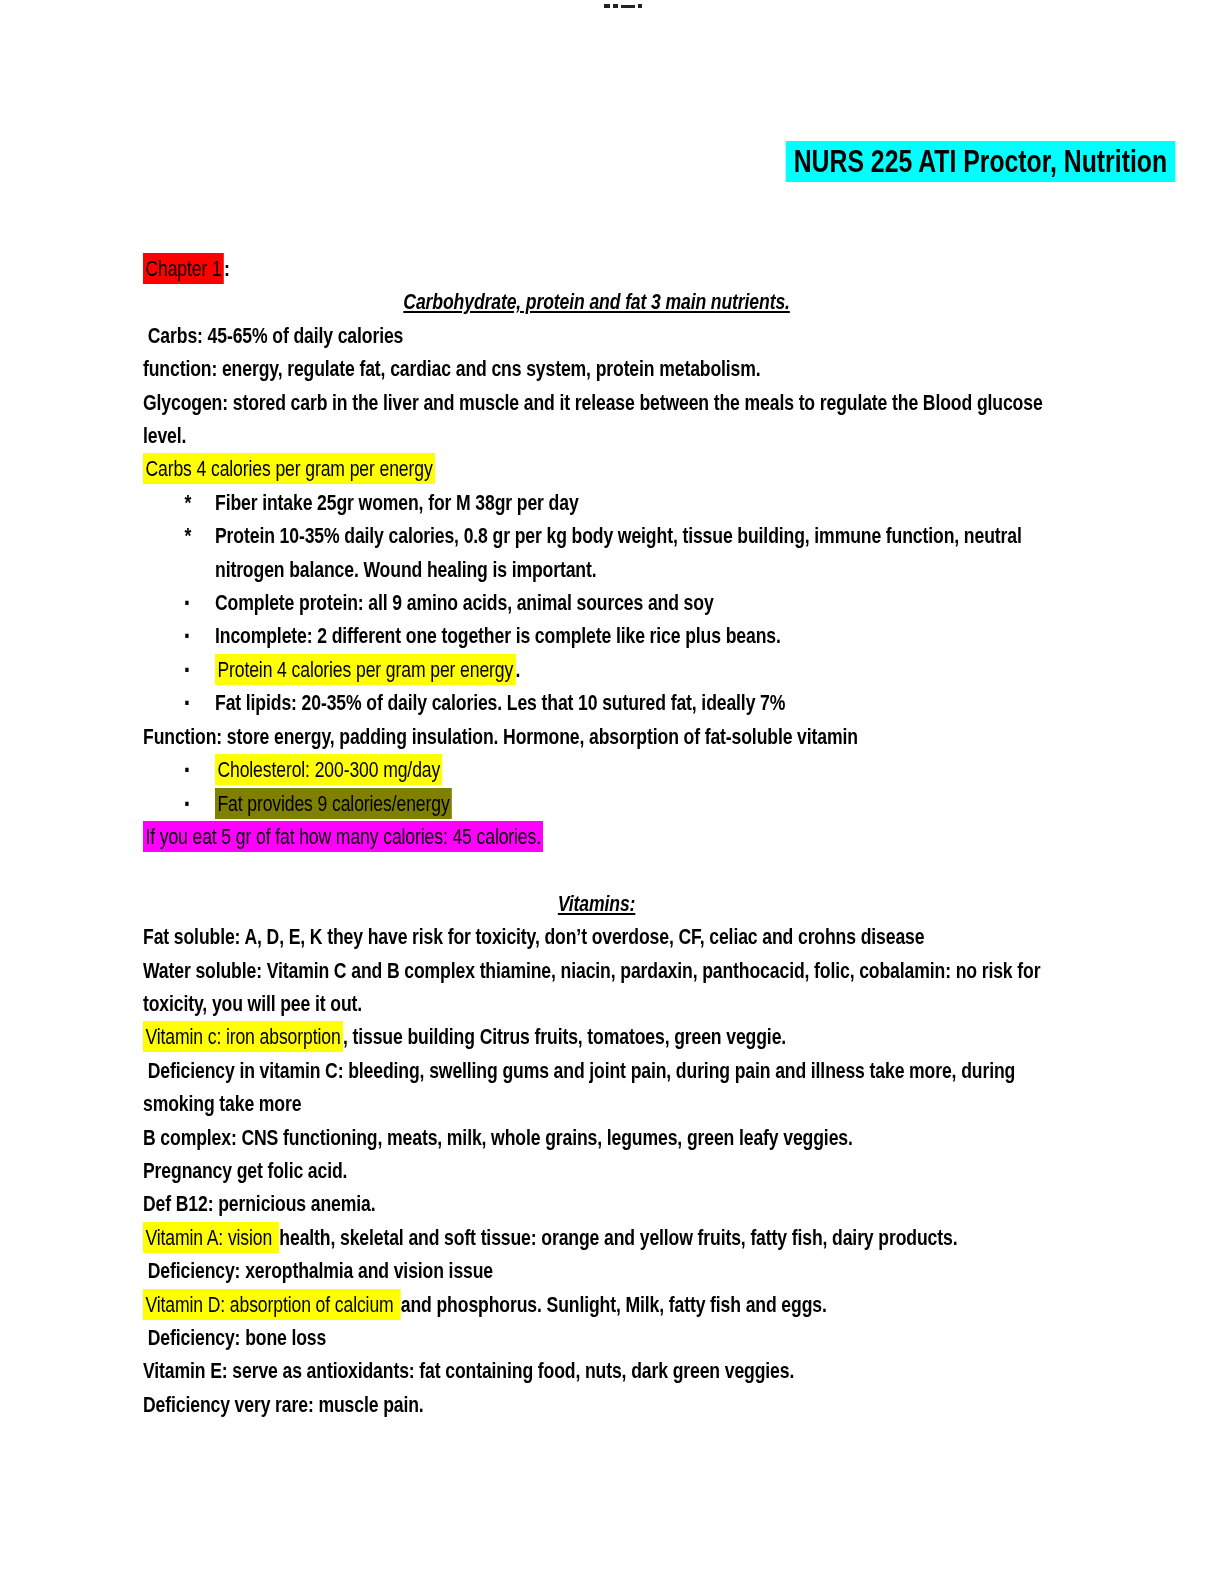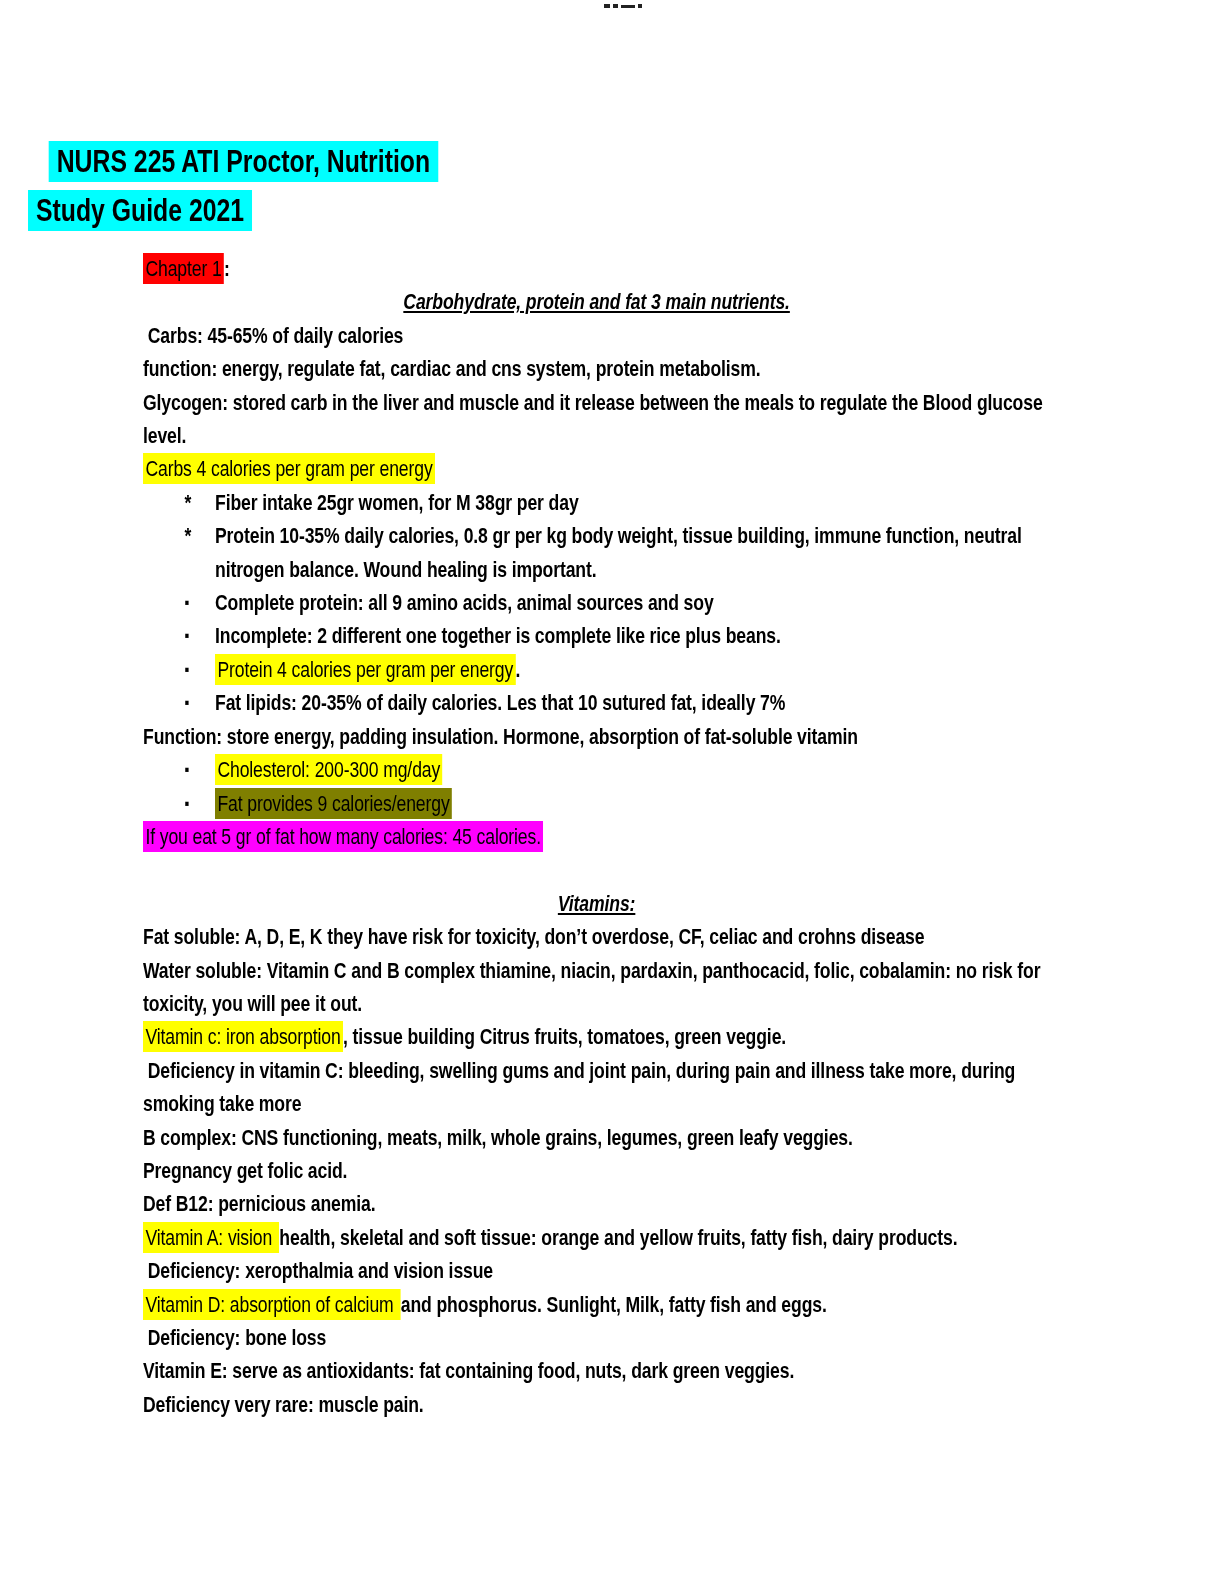--- a/index.html
+++ b/index.html
@@ -14,21 +14,21 @@
     overflow:hidden;
   }
   
   .artifact { position:absolute; top:4px; left:604px; height:5px; display:flex; gap:3px; }
   .artifact i { display:block; background:#222222; height:4px; }
   .artifact i.a1 { width:6px; }
   .artifact i.a2 { width:5px; }
   .artifact i.a3 { width:14px; height:3px; margin-top:1px; }
   .artifact i.a4 { width:4px; }
 
-  .title-block { position:absolute; top:141px; left:0; width:1224px; text-align:left; }
+  .title-block { position:absolute; top:141px; left:0; width:1224px; text-align:right; }
   .title-line { height:41px; margin-bottom:8px; }
   .title-line > span {
     display:inline-block;
     transform:scaleX(0.8); transform-origin:50% 50%;
     background:#00ffff;
     font-size:31px; font-weight:700; line-height:41px;
     padding:0 10px;
     white-space:pre;
   }
 
@@ -64,23 +64,20 @@
   <div class="artifact">
     <i class="a1"></i>
       <i class="a2"></i>
       <i class="a3"></i>
       <i class="a4"></i>
   </div>
 
   <div class="title-block">
     <div class="title-line">
       <span class="hl-cyan">NURS 225 ATI Proctor, Nutrition</span>
-    </div>
-    <div class="title-line">
-      <span class="hl-cyan">Study Guide 2021</span>
     </div>
   </div>
 
   <div class="content">
 
     <div class="line"><span class="hl hl-red">Chapter 1</span><span>:</span></div>
 
     <div class="line center-head">Carbohydrate, protein and fat 3 main nutrients.</div>
 
     <div class="line"> Carbs: 45-65% of daily calories</div>

